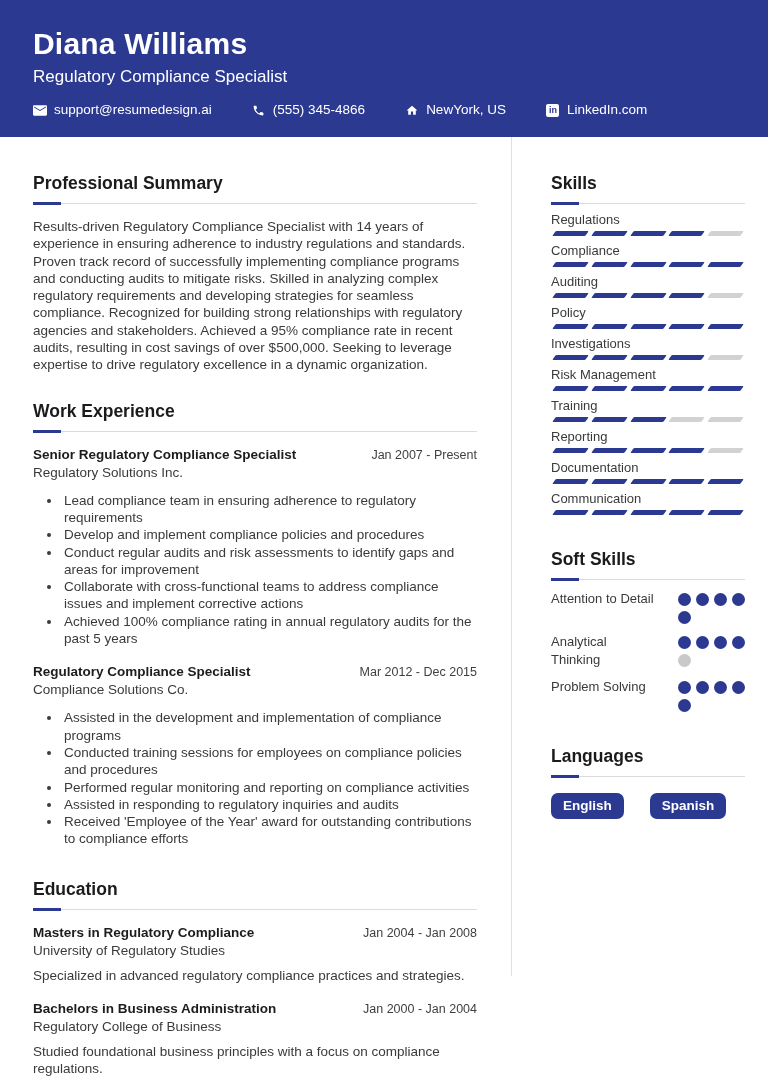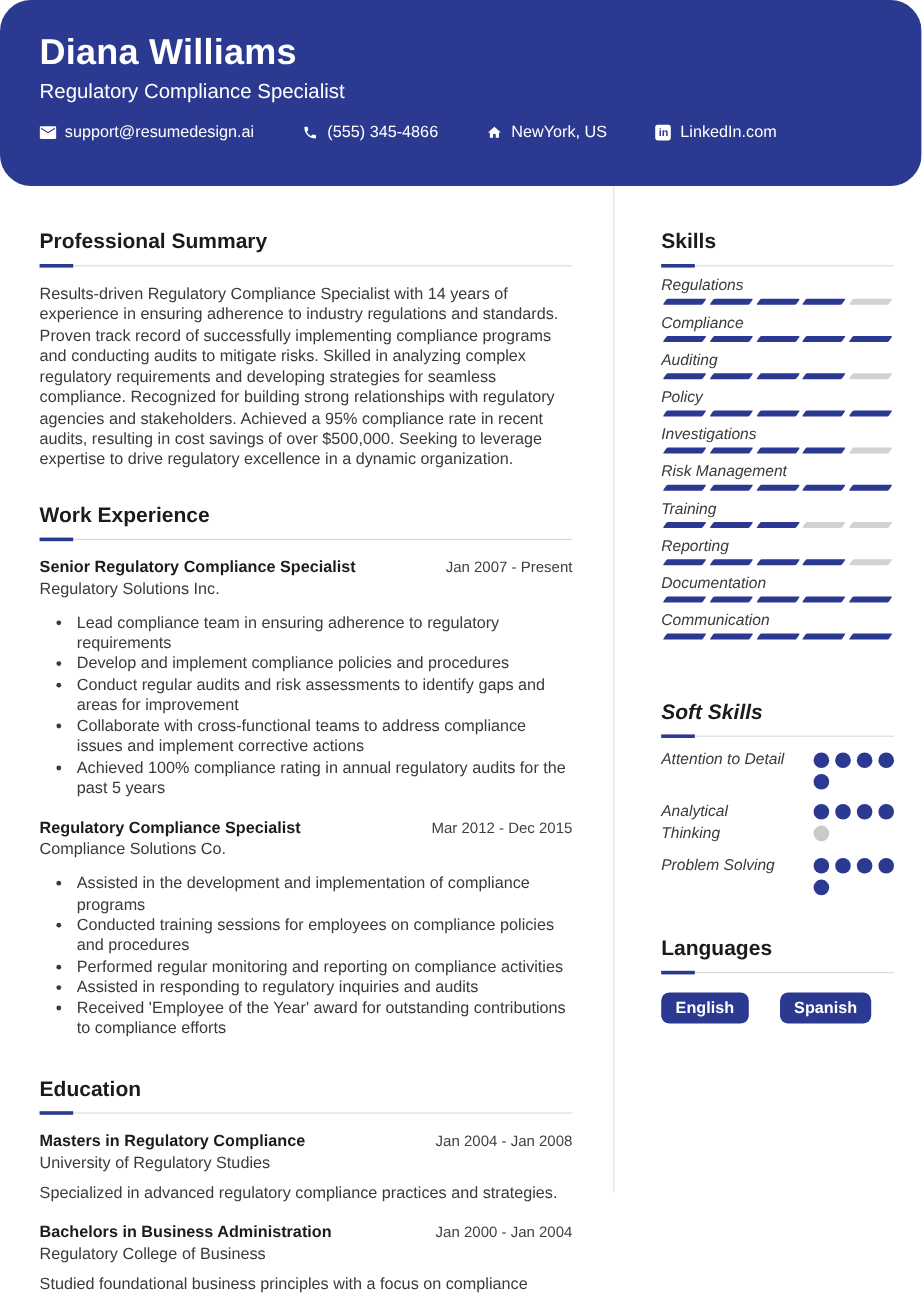--- a/index.html
+++ b/index.html
@@ -12,23 +12,22 @@
   }
   *{box-sizing:border-box;}
   html,body{margin:0;padding:0;}
   body{
     width:768px;height:1078px;background:#ffffff;
     font-family:"Liberation Sans","DejaVu Sans",sans-serif;
     color:var(--text);overflow:hidden;
   }
   
   .hdr{
-    height:155px;background:var(--primary);color:#fff;
+    height:137px;background:var(--primary);color:#fff;
     padding:27px 30px 0 33px;
-    border-radius:26px;
   }
   .hdr h1{
     margin:0;font-size:30px;line-height:34px;font-weight:bold;letter-spacing:.2px;
   }
   .hdr .subtitle{
     margin-top:6px;font-size:17px;line-height:20px;font-weight:400;
   }
   .contacts{
     margin-top:15px;display:flex;align-items:center;gap:40px;
     font-size:13.5px;line-height:16px;
@@ -50,42 +49,42 @@
   h2.sec{
     margin:0;font-size:17.5px;line-height:20px;font-weight:bold;color:var(--head);
   }
   .rule{position:relative;height:3px;margin-top:9px;}
   .rule::before{content:"";position:absolute;left:0;right:0;top:1px;height:1px;background:#dcdcdc;}
   .rule::after{content:"";position:absolute;left:0;top:0;width:28px;height:3px;background:var(--primary);}
   section{margin-top:0;}
   .sect-summary,.sect-skills{padding-top:36px;}
   .sect-experience{padding-top:27px;}
   .sect-education{padding-top:31px;}
-  .sect-soft{padding-top:50px;font-style:italic;}
+  .sect-soft{padding-top:34px;}
   .sect-lang{padding-top:34px;}
   
   .summary-text{
     margin:13px 0 0;font-size:13.5px;line-height:17.3px;color:var(--text);
   }
   
   .entry{margin-top:13px;}
   .entry + .entry{margin-top:16px;}
   .entry-head{display:flex;justify-content:space-between;align-items:baseline;}
   .entry-title{font-size:13.5px;line-height:17px;font-weight:bold;color:#1c1c1c;}
   .entry-dates{font-size:12.5px;color:#3f3f3f;white-space:nowrap;}
   .entry-sub{font-size:13.5px;line-height:17px;color:var(--text);margin-top:1px;}
   .entry ul{
     margin:11px 0 0;padding-left:29px;
     font-size:13.5px;line-height:17.3px;color:var(--text);
   }
   .entry li{padding-left:2px;}
   .entry-desc{margin:8px 0 0;font-size:13.5px;line-height:17.3px;color:var(--text);}
   
   .skill-row{margin-top:7px;}
-  .skill-label{font-size:13px;line-height:15px;color:var(--text);font-style:italic;}
+  .skill-label{font-size:13px;line-height:15px;color:var(--text);}
   .bar{display:flex;gap:6px;margin-top:4px;height:5px;padding:0 3px;}
   .bar .seg{flex:1;height:5px;background:var(--bar-empty);transform:skewX(-35deg);border-radius:1px;}
   .bar .seg.fill{background:var(--primary);}
   
   .soft-row{display:grid;grid-template-columns:105px 67px;column-gap:22px;margin-top:9px;align-items:start;}
   .soft-label{font-size:13px;line-height:18px;color:var(--text);}
   .dots{display:flex;flex-wrap:wrap;gap:5px;padding-top:3px;}
   .dots .dot{width:13px;height:13px;border-radius:50%;background:var(--dot-empty);}
   .dots .dot.fill{background:var(--primary);}
   

